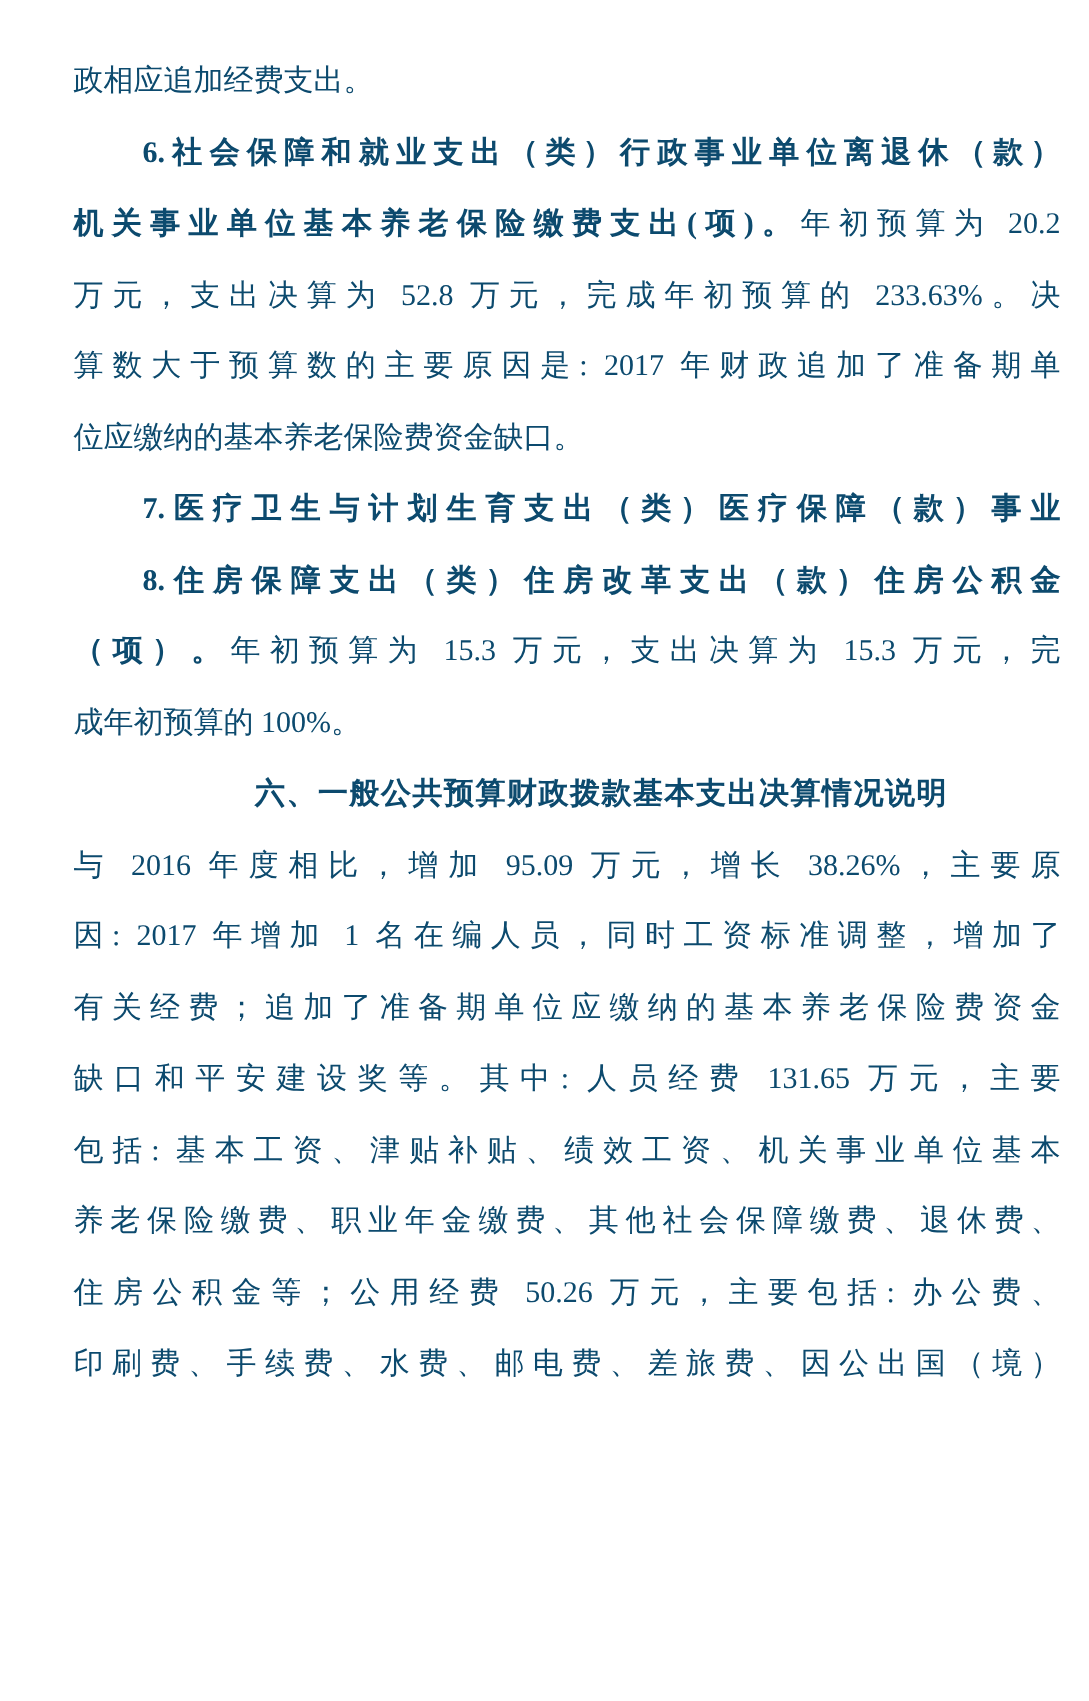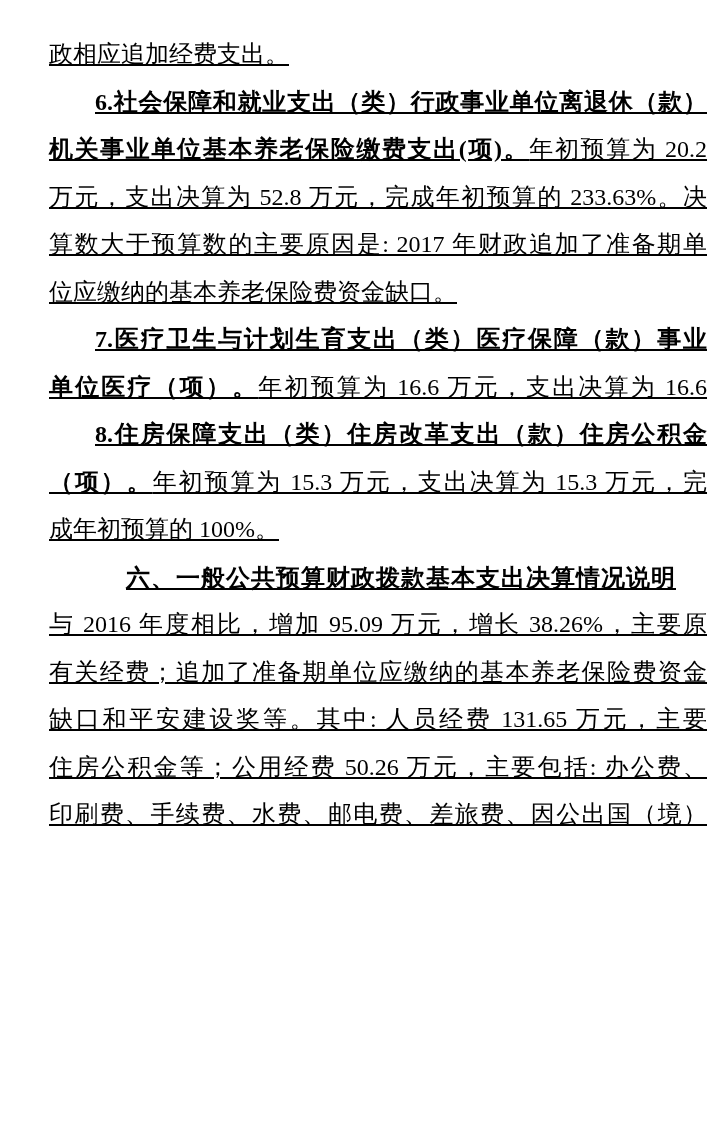--- a/index.html
+++ b/index.html
@@ -13,24 +13,23 @@
     height: 1134px;
     background: #ffffff;
     overflow: hidden;
     font-family: "Liberation Serif", serif;
   }
   .text-block {
     position: absolute;
     left: 49px;
     top: 31px;
     width: 658px;
-    font-size: 24px;
+    font-size: 20px;
     line-height: 47.5px;
-    color: #000000;
-    text-decoration: underline;
+    color: #0c4a6e;
   }
   .line {
     height: 47.5px;
     text-align: left;
     white-space: normal;
   }
   
   .line.j {
     text-align: justify;
     text-align-last: justify;
@@ -54,24 +53,26 @@
 
 <div class="page">
   <div class="text-block">
       <div class="line"><span class="seg-r">政相应追加经费支出。</span></div>
       <div class="line j ind"><span class="seg-b">6.社会保障和就业支出（类）行政事业单位离退休（款）</span></div>
       <div class="line j"><span class="seg-b">机关事业单位基本养老保险缴费支出(项)。</span><span class="seg-r">年初预算为 20.2</span></div>
       <div class="line j"><span class="seg-r">万元，支出决算为 52.8 万元，完成年初预算的 233.63%。决</span></div>
       <div class="line j"><span class="seg-r">算数大于预算数的主要原因是: 2017 年财政追加了准备期单</span></div>
       <div class="line"><span class="seg-r">位应缴纳的基本养老保险费资金缺口。</span></div>
       <div class="line j ind"><span class="seg-b">7.医疗卫生与计划生育支出（类）医疗保障（款）事业</span></div>
-      <div class="line j"><span class="seg-b">单位医疗（项）。</span><span class="seg-r">年初预算为 16.6 万元，支出决算为 16.6</span></div>
       <div class="line j ind"><span class="seg-b">8.住房保障支出（类）住房改革支出（款）住房公积金</span></div>
       <div class="line j"><span class="seg-b">（项）。</span><span class="seg-r">年初预算为 15.3 万元，支出决算为 15.3 万元，完</span></div>
       <div class="line"><span class="seg-r">成年初预算的 100%。</span></div>
       <div class="line ind h"><span class="seg-b">六、一般公共预算财政拨款基本支出决算情况说明</span></div>
       <div class="line j"><span class="seg-r">与 2016 年度相比，增加 95.09 万元，增长 38.26%，主要原</span></div>
+      <div class="line j"><span class="seg-r">因: 2017 年增加 1 名在编人员，同时工资标准调整，增加了</span></div>
       <div class="line j"><span class="seg-r">有关经费；追加了准备期单位应缴纳的基本养老保险费资金</span></div>
       <div class="line j"><span class="seg-r">缺口和平安建设奖等。其中: 人员经费 131.65 万元，主要</span></div>
+      <div class="line j"><span class="seg-r">包括: 基本工资、津贴补贴、绩效工资、机关事业单位基本</span></div>
+      <div class="line j"><span class="seg-r">养老保险缴费、职业年金缴费、其他社会保障缴费、退休费、</span></div>
       <div class="line j"><span class="seg-r">住房公积金等；公用经费 50.26 万元，主要包括: 办公费、</span></div>
       <div class="line j"><span class="seg-r">印刷费、手续费、水费、邮电费、差旅费、因公出国（境）</span></div>
     </div>
 </div>
 
 </body></html>

